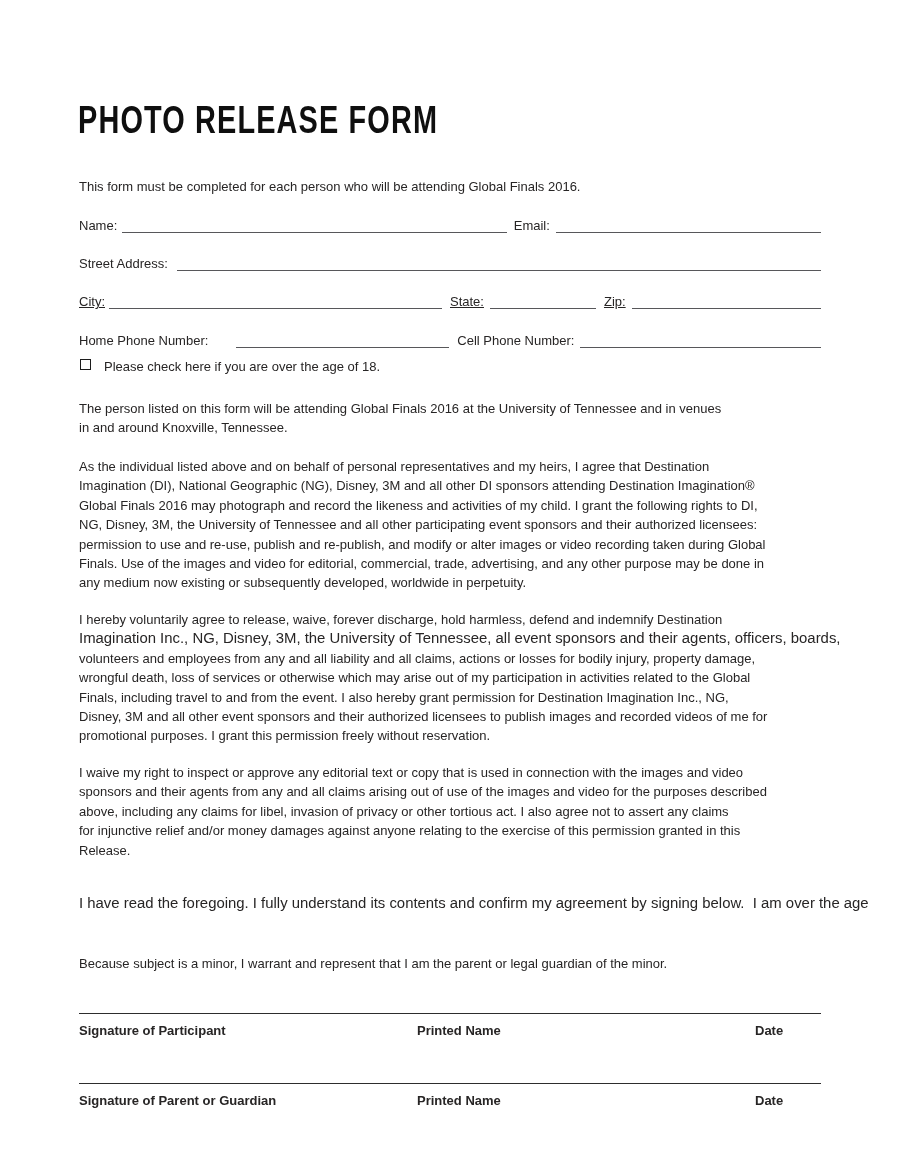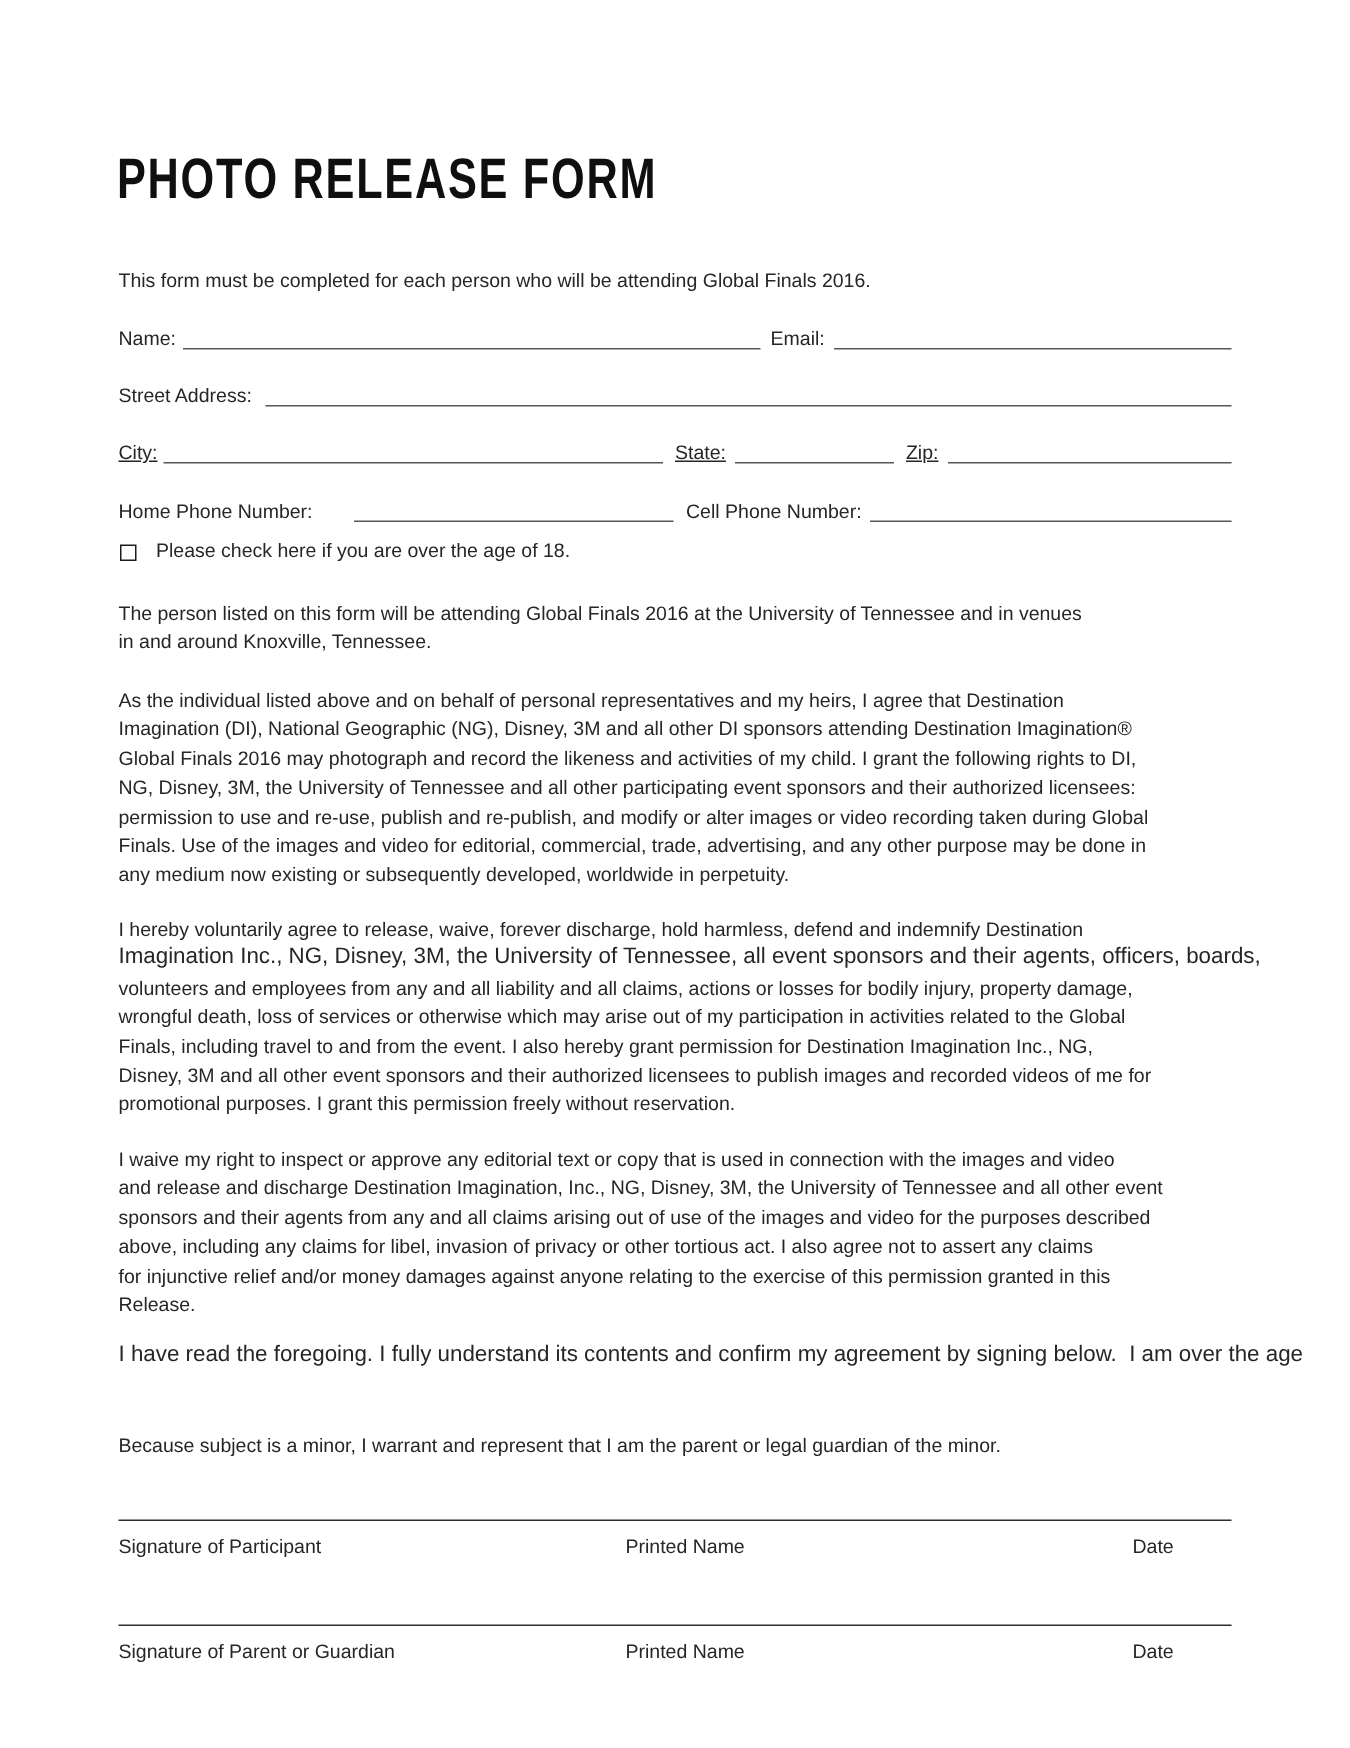--- a/index.html
+++ b/index.html
@@ -13,28 +13,28 @@
     transform:scaleX(0.76);transform-origin:left top;
   }
   .intro{position:absolute;left:79px;top:179px;font-size:13px;white-space:pre;}
   .frow{
     position:absolute;left:79px;width:742px;height:16px;
     display:flex;align-items:flex-end;font-size:13px;
   }
   .flabel{white-space:pre;line-height:15px;text-align:center;}
   .fl{border-bottom:1px solid #57575a;height:14px;}
   .grow1{flex:1 1 0;}
-  .cbrow{position:absolute;left:80px;top:359px;display:flex;align-items:flex-end;font-size:13px;}
+  .cbrow{position:absolute;left:80px;top:359px;display:flex;align-items:flex-start;font-size:13px;}
   .cbbox{width:9px;height:9px;border:1.4px solid #1c1c1c;background:#fff;margin-right:13px;flex:none;}
   .para{position:absolute;left:79px;}
   .pline{font-size:13px;line-height:19.4px;white-space:pre;}
   .pline.em{font-size:14.9px;}
   .sigblock{position:absolute;left:79px;width:742px;}
   .sigline{border-top:1px solid #2d2d2d;height:0;}
-  .siglabels{display:flex;padding-top:9px;font-size:13px;}
+  .siglabels{display:flex;padding-top:9px;font-size:13px;font-weight:bold;}
   .sigcol1{flex:none;width:338px;white-space:pre;}
   .sigcol2{flex:none;width:338px;white-space:pre;}
   .sigcol3{flex:none;white-space:pre;}
 </style>
 </head>
 <body>
 
 <div class="page">
 
   <div class="title">PHOTO RELEASE FORM</div>
@@ -94,21 +94,20 @@
     <div class="pline em">Imagination Inc., NG, Disney, 3M, the University of Tennessee, all event sponsors and their agents, officers, boards,</div>
     <div class="pline">volunteers and employees from any and all liability and all claims, actions or losses for bodily injury, property damage,</div>
     <div class="pline">wrongful death, loss of services or otherwise which may arise out of my participation in activities related to the Global</div>
     <div class="pline">Finals, including travel to and from the event. I also hereby grant permission for Destination Imagination Inc., NG,</div>
     <div class="pline">Disney, 3M and all other event sponsors and their authorized licensees to publish images and recorded videos of me for</div>
     <div class="pline">promotional purposes. I grant this permission freely without reservation.</div>
   </div>
 
   <div class="para" style="top:763px;">
     <div class="pline">I waive my right to inspect or approve any editorial text or copy that is used in connection with the images and video</div>
-    <div class="pline">and release and discharge Destination Imagination, Inc., NG, Disney, 3M, the University of Tennessee and all other event</div>
     <div class="pline">sponsors and their agents from any and all claims arising out of use of the images and video for the purposes described</div>
     <div class="pline">above, including any claims for libel, invasion of privacy or other tortious act. I also agree not to assert any claims</div>
     <div class="pline">for injunctive relief and/or money damages against anyone relating to the exercise of this permission granted in this</div>
     <div class="pline">Release.</div>
   </div>
 
   <div class="para" style="top:894px;">
     <div class="pline em">I have read the foregoing. I fully understand its contents and confirm my agreement by signing below.  I am over the age</div>
   </div>
 

